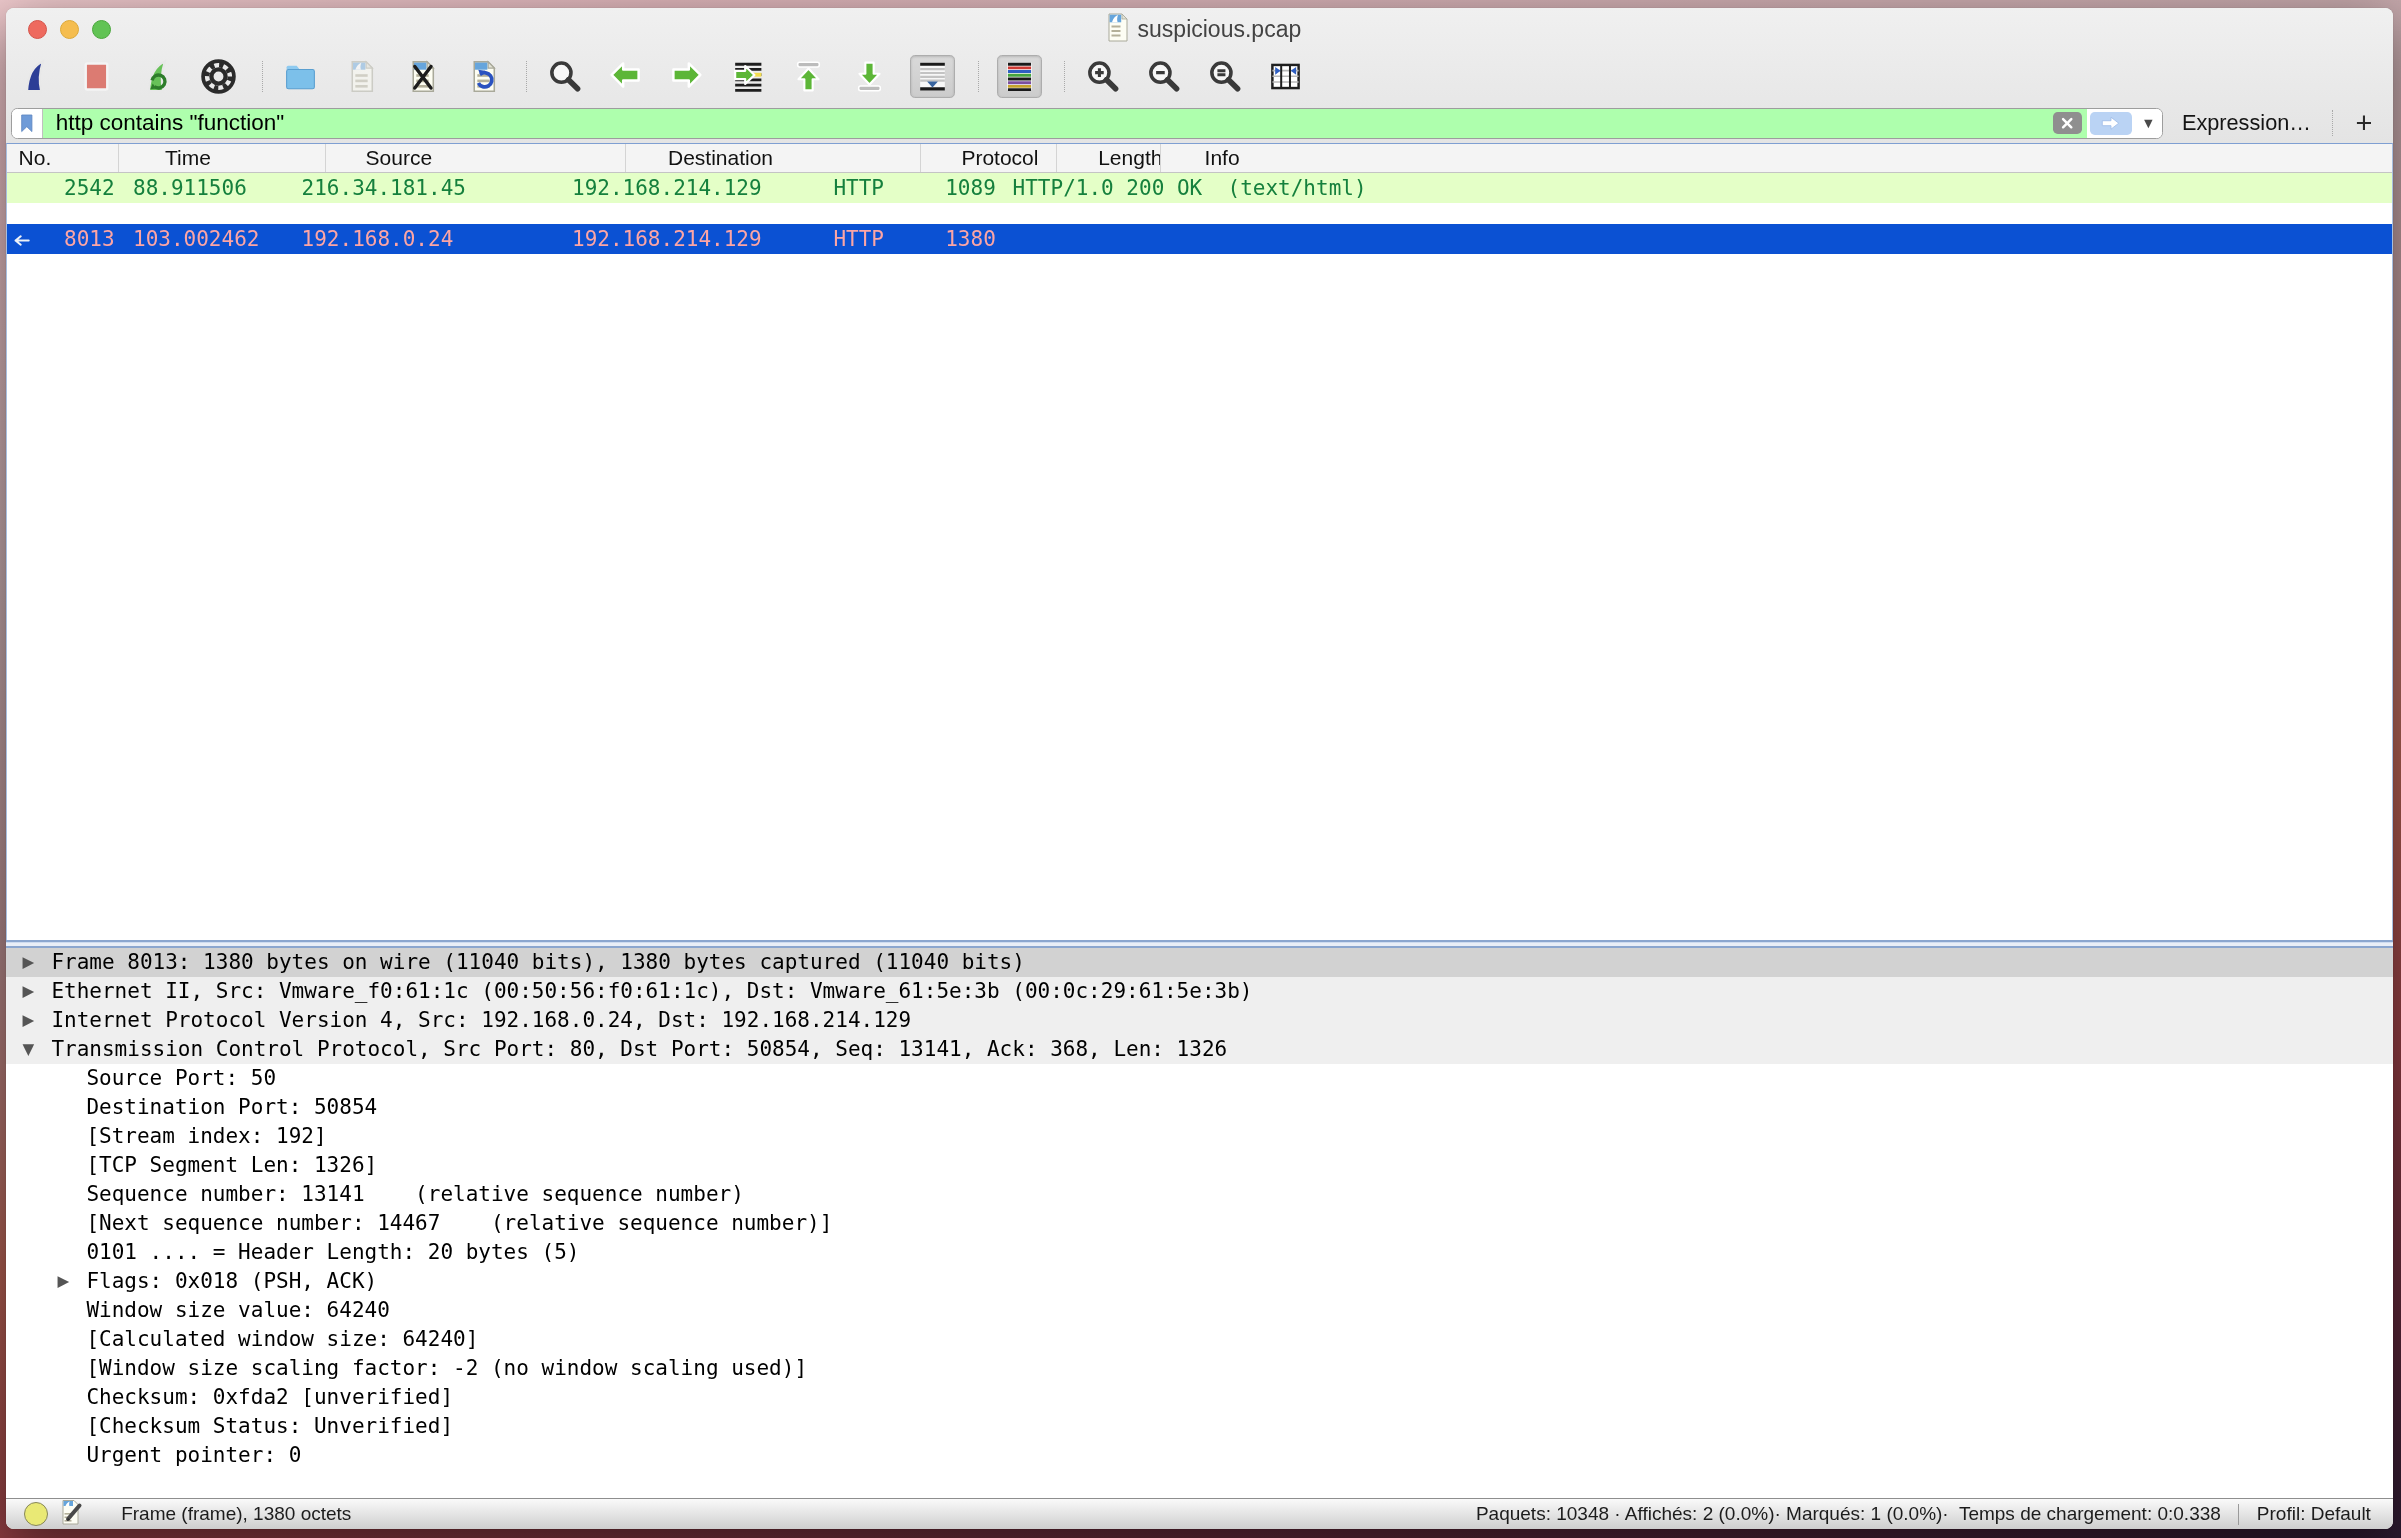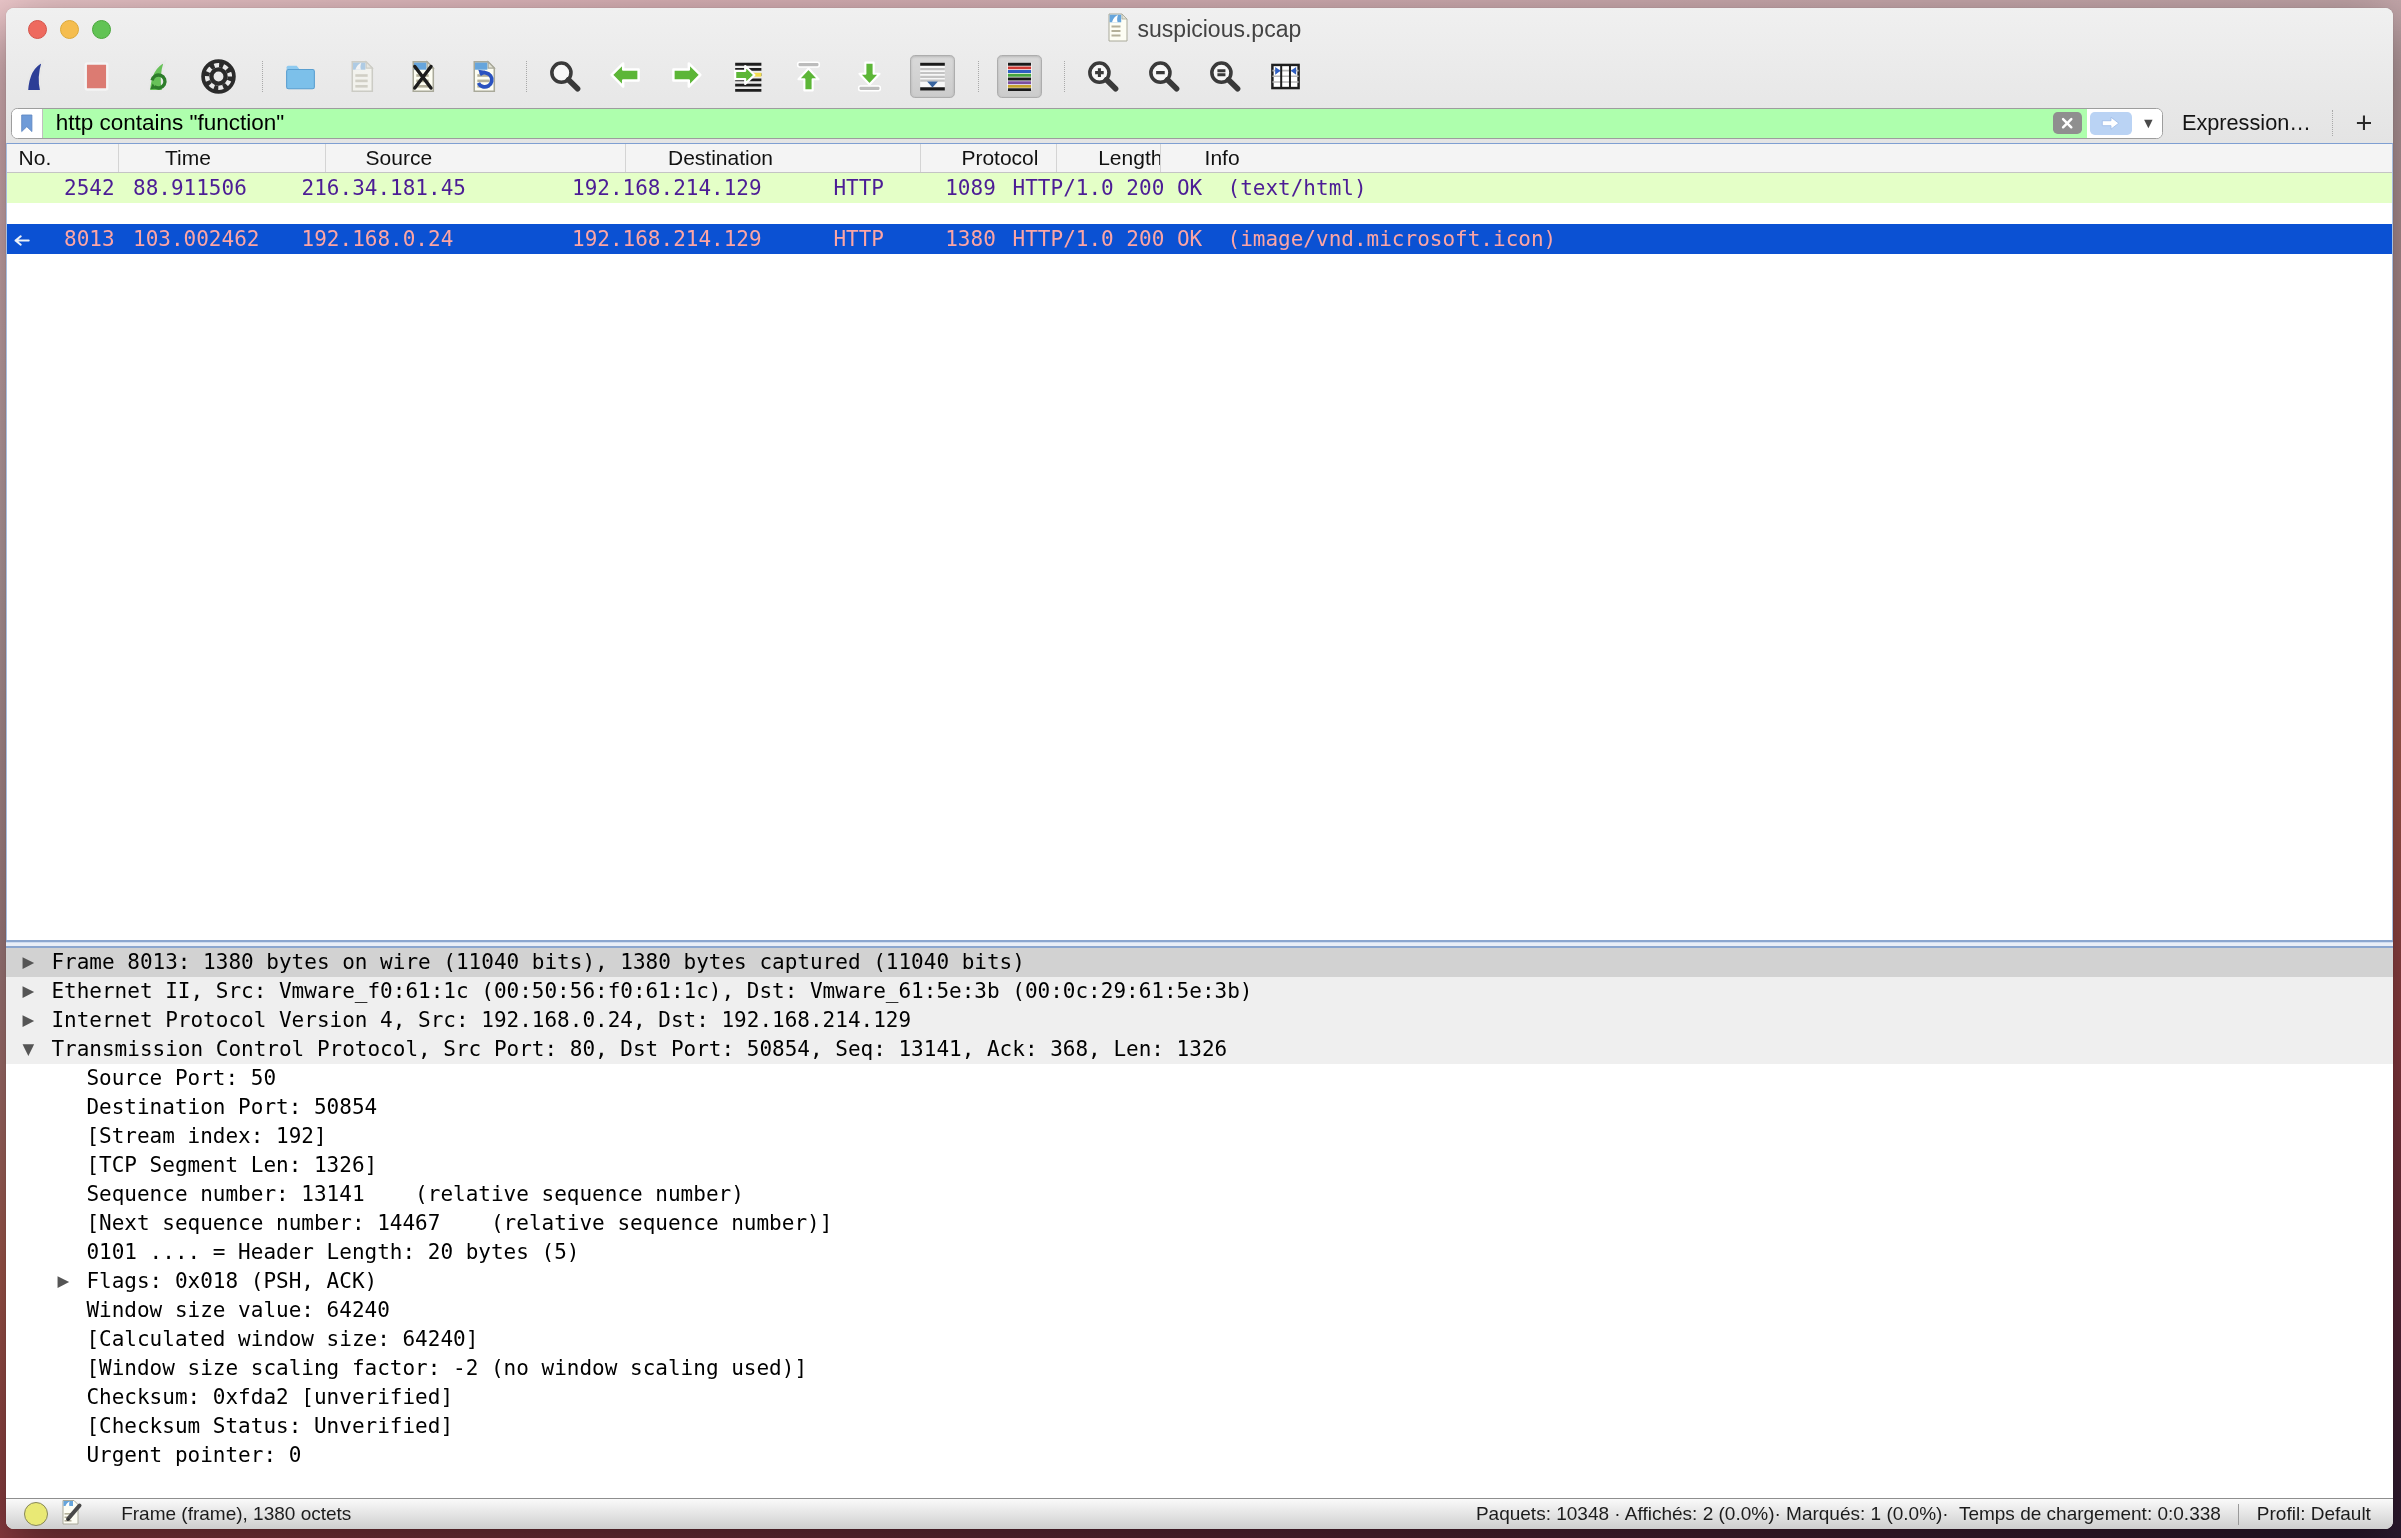--- a/index.html
+++ b/index.html
@@ -49,21 +49,21 @@
   .plgrid{ display:grid; grid-template-columns:112px 175px 268px 263px 104px 72px 1fr; }
   .plist-header{ height:29px; background:#f4f4f4; border-bottom:0.8px solid #c4c4c4;gap:32px; }
   .hcell{ font-size:21px; color:#111; line-height:27px; padding-left:11.2px; border-right:0.8px solid #d4d4d4; overflow:hidden; }
   .hcell.c1{ padding-left:13.6px; } .hcell.c2{ padding-left:7.2px; } .hcell.c3{ padding-left:9.6px; }
   .hcell.c4{ padding-left:8px; } .hcell.c5{ padding-left:8.8px; } .hcell.c6{ border-right:none; }
   .prow{ height:30px; font-family:"DejaVu Sans Mono", monospace; font-size:21px; line-height:30px; position:relative; }
   .prow .cell{ overflow:hidden; white-space:pre; }
   .cell.c0{ text-align:right; padding-right:4.8px; }
   .cell.c1{ padding-left:13.6px; } .cell.c2{ padding-left:7.2px; } .cell.c3{ padding-left:9.6px; }
   .cell.c4{ padding-left:8px; } .cell.c5{ text-align:right; padding-right:5.6px; } .cell.c6{ padding-left:11.2px; }
-  .prow.pgreen{ background:var(--http-green); color:#4c1d95; }
+  .prow.pgreen{ background:var(--http-green); color:#15803d; }
   .prow.psel{ background:var(--sel-blue); color:#fca5a5;margin-top:21px; }
   .rowptr{ position:absolute; left:1.6px; top:4.8px; }
   .plist-fill{ flex:1; background:#ffffff; }
   
   .splitter{ flex:none; height:8px; background:linear-gradient(#8ba6cf 0 1.6px,#cfdcf0 1.6px 3.2px,#e9eef7 3.2px 5.6px,#cfdcf0 5.6px 6.4px,#8ba6cf 6.4px 8px); }
   
   .details{ flex:none; height:550px; background:#ffffff; overflow:hidden; }
   .drow{ height:29px; line-height:29px; font-family:"DejaVu Sans Mono", monospace; font-size:21px; color:#000; white-space:pre; display:flex; align-items:center; }
   .drow.dband{ background:#efefef; }
   .drow.dsel{ background:var(--det-gray); }
@@ -342,21 +342,20 @@
           <div class="cell c5">1089</div>
           <div class="cell c6">HTTP/1.0 200 OK  (text/html)</div>
         </div>
         <div class="prow plgrid psel">
           <div class="cell c0">8013</div>
           <div class="cell c1">103.002462</div>
           <div class="cell c2">192.168.0.24</div>
           <div class="cell c3">192.168.214.129</div>
           <div class="cell c4">HTTP</div>
           <div class="cell c5">1380</div>
-          <div class="cell c6">HTTP/1.0 200 OK  (image/vnd.microsoft.icon)</div>
           <span class="rowptr"><svg width="22.5" height="21" viewBox="0 0 24 20">
               <path d="M21 10 H7 M7 10 l5.5 -4.5 M7 10 l5.5 4.5" fill="none" stroke="#eef2f8" stroke-width="2.2" stroke-linecap="round"></path>
             </svg></span>
         </div>
       </div>
     <div class="plist-fill"></div>
   </div>
 
   <div class="splitter"></div>
 

